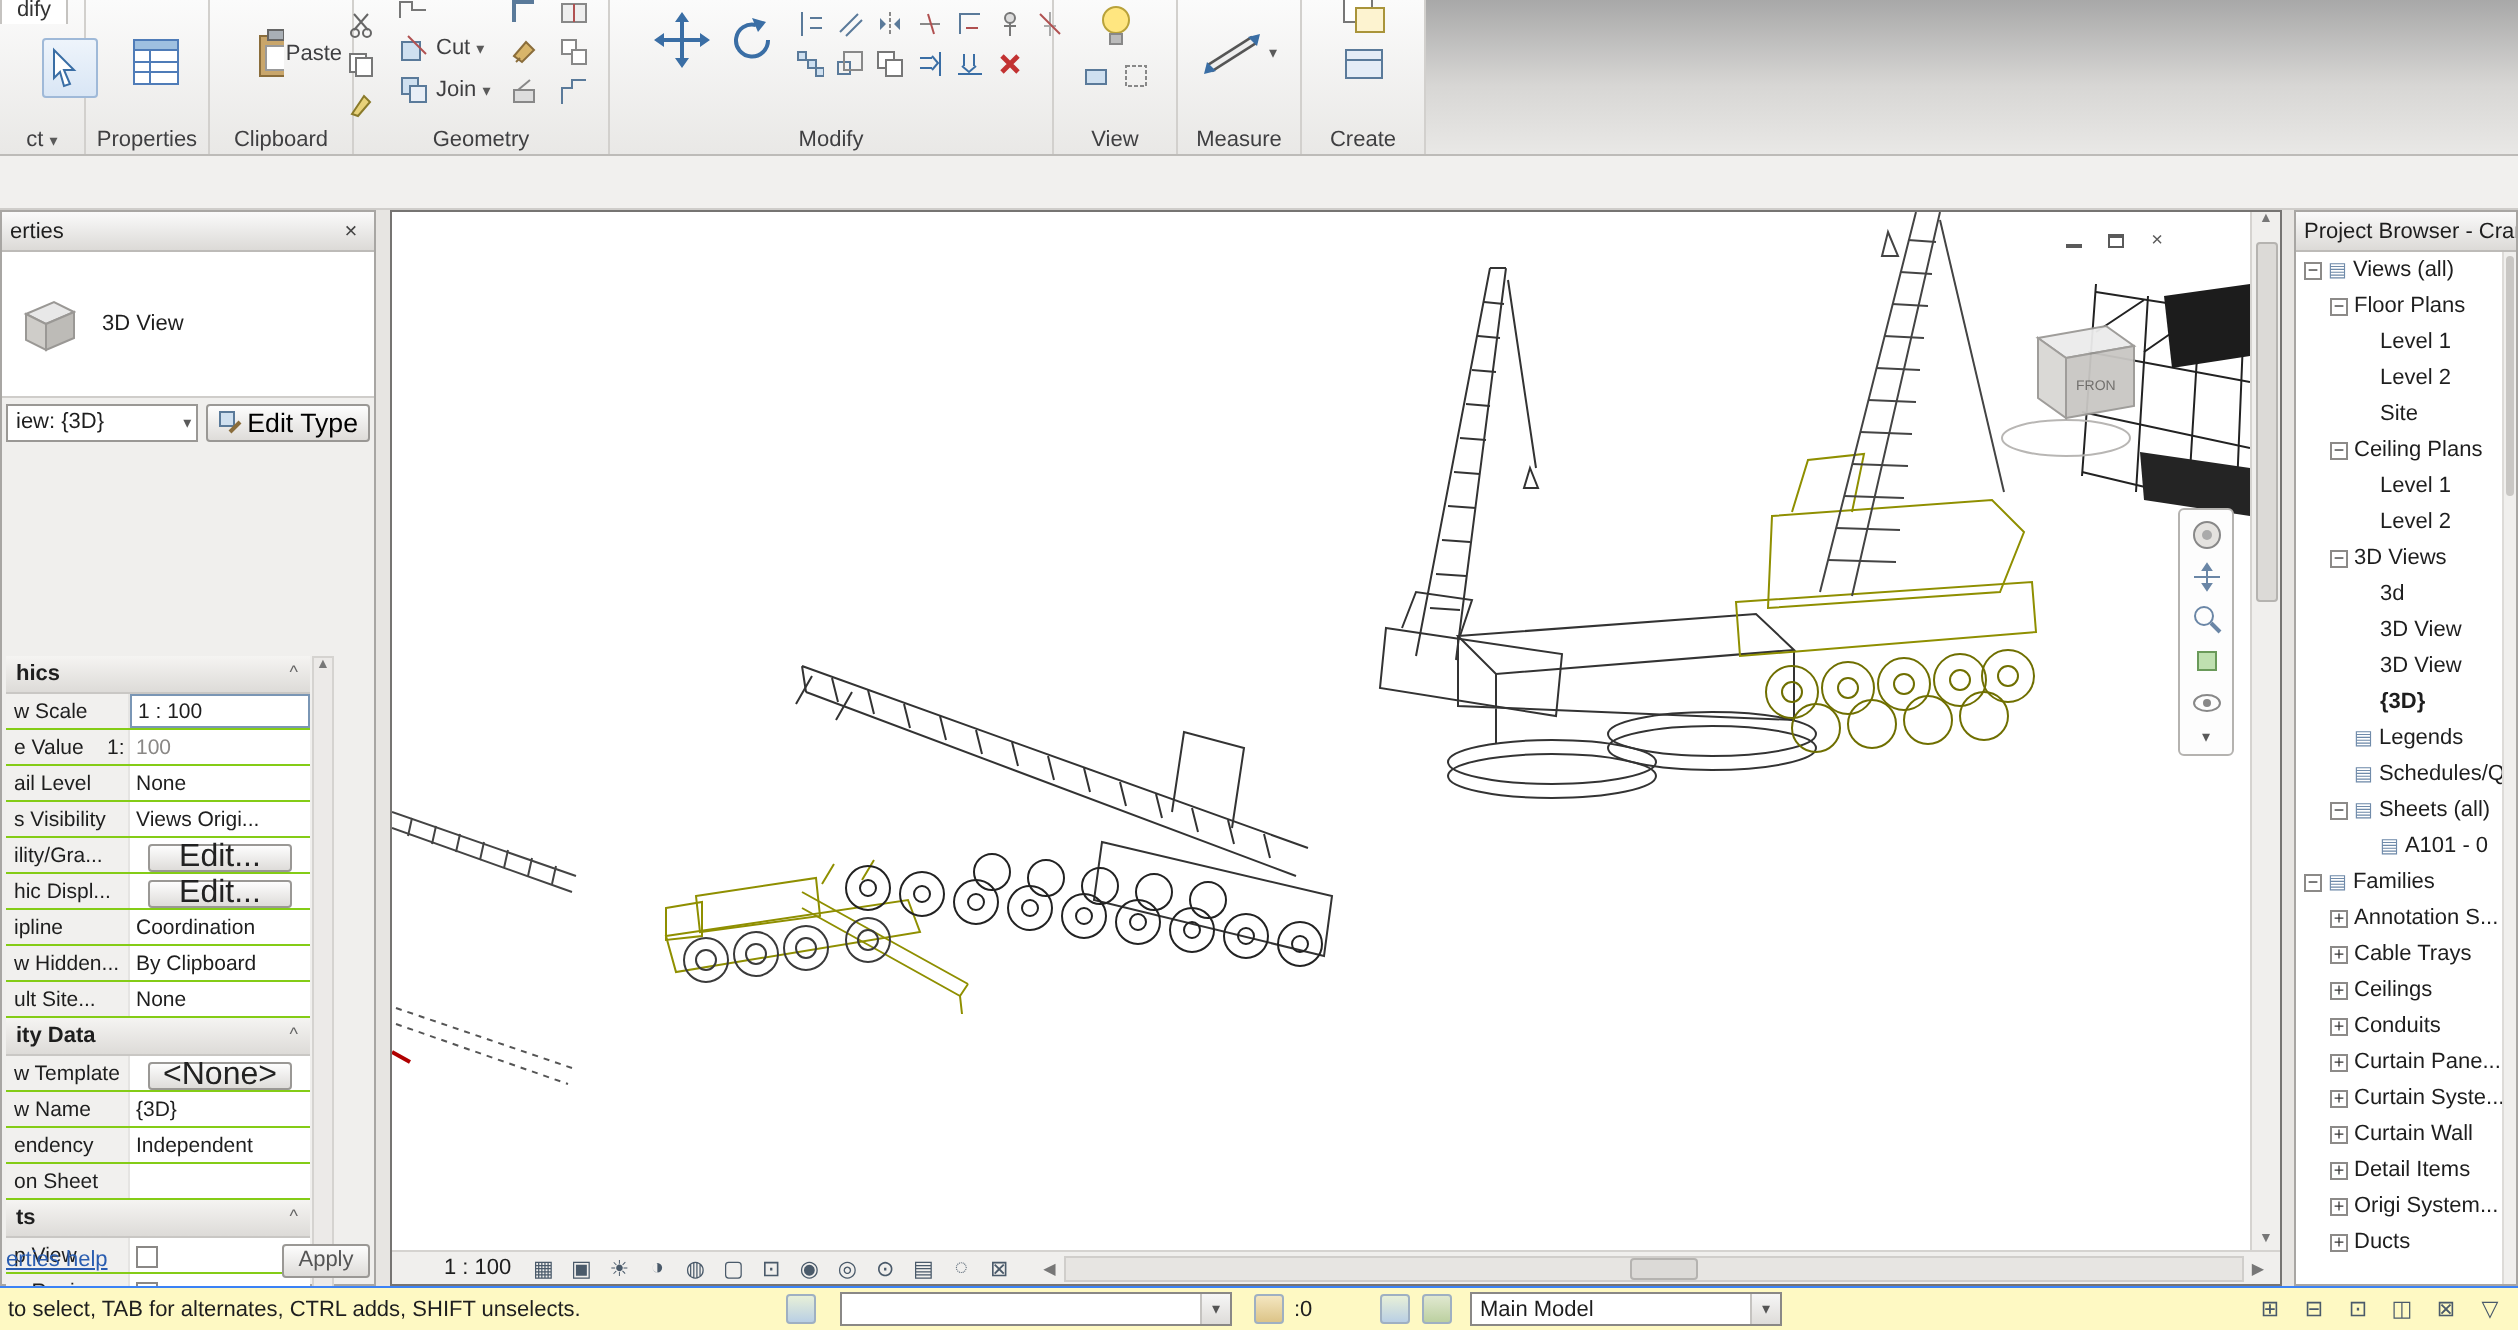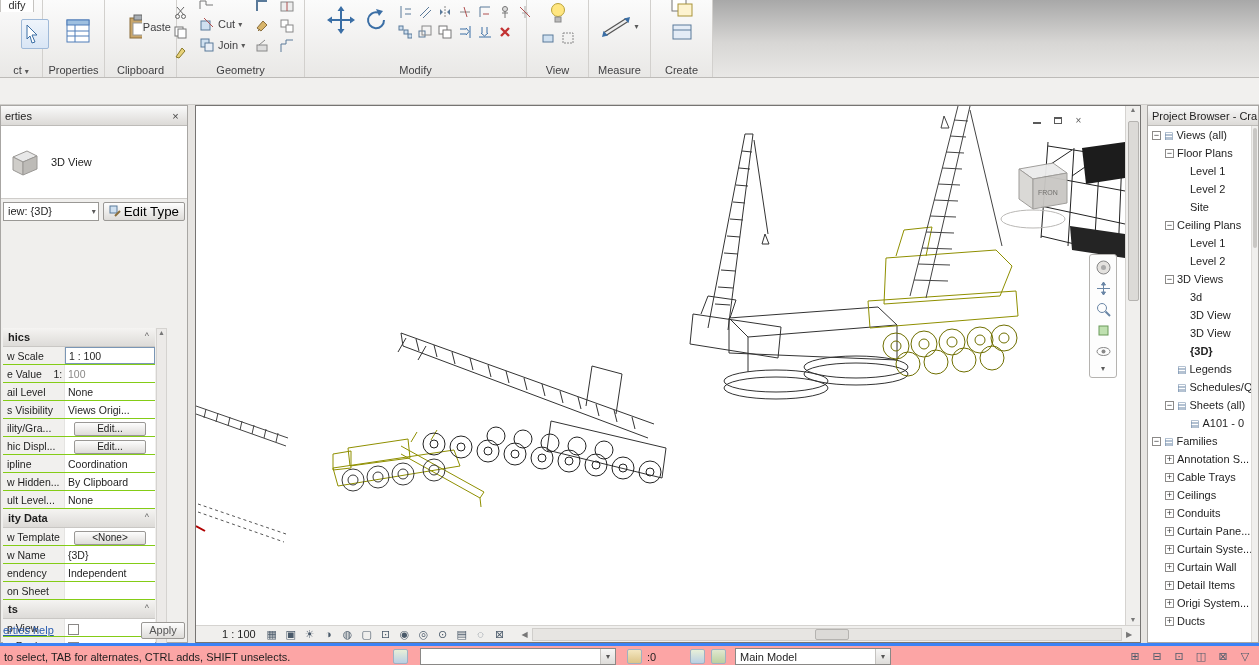--- a/index.html
+++ b/index.html
@@ -32,21 +32,21 @@
   .combo{flex:1;height:19px;background:#fff;border:1px solid #9a9895;display:flex;align-items:center;justify-content:space-between;padding:0 2px 0 4px;overflow:hidden;white-space:nowrap}
   .combo .dd{font-size:8px}
   .edittype{height:19px;border:1px solid #9a9895;background:linear-gradient(#fdfdfd,#dedcd9);display:flex;align-items:center;gap:3px;padding:0 5px;border-radius:2px;white-space:nowrap}
   .pgrid{position:absolute;left:2px;top:222px;width:152px;background:#fff}
   .prow{display:flex;height:18px;border-bottom:1px solid #84cc16;background:#fdfdfd}
   .prow .pl{width:62px;padding:3px 2px 0 4px;background:#f1f0ee;border-right:1px solid #e5e4e2;white-space:pre;overflow:hidden;font-size:10.5px}
   .prow .pv{flex:1;padding:3px 3px 0;background:#fff;overflow:hidden;white-space:nowrap;font-size:10.5px}
   .prow.header{background:linear-gradient(#f5f4f2,#dddbd8);border-bottom:1px solid #c9c7c4;font-weight:bold;justify-content:space-between;padding:3px 5px 0;height:19px}
   .ph-chev{font-weight:normal;color:#666;font-size:9px;letter-spacing:1px}
   .pv.sel{border:1px solid #7a96b5;padding:2px 2px 0 3px}
-  .pbtn{font:inherit;font-size:10px;height:14px;line-height:10px;width:86%;margin:0 auto;display:block;border:1px solid #9a9895;background:linear-gradient(#fdfdfd,#dedcd9);border-radius:2px;color:#222}
+  .pbtn{font:inherit;font-size:16px;height:14px;line-height:10px;width:86%;margin:0 auto;display:block;border:1px solid #9a9895;background:linear-gradient(#fdfdfd,#dedcd9);border-radius:2px;color:#222}
   .cb{width:11px;height:11px;border:1px solid #8a8886;background:#fff;display:inline-block;vertical-align:middle}
   .muted{color:#8a8886}
   .pvscroll{position:absolute;left:155px;top:222px;width:11px;height:396px;background:#eceae8;border:1px solid #d5d3d0;display:flex;flex-direction:column;justify-content:space-between;align-items:center;font-size:7px;color:#777}
   .pfoot{position:absolute;left:2px;right:2px;bottom:3px;height:18px;display:flex;align-items:center;justify-content:space-between}
   .plink{color:#2a5db0;text-decoration:underline}
   .applybtn{font:inherit;height:17px;width:44px;border:1px solid #9a9895;background:linear-gradient(#fdfdfd,#dedcd9);border-radius:2px;color:#555}
 
   
   .viewport{position:absolute;left:195px;top:105px;width:946px;height:538px;border:1px solid #767472;background:#fff}
   .canvas{position:absolute;left:0;top:0;right:15px;bottom:17px;background:#fff;overflow:hidden}
@@ -73,21 +73,21 @@
   .btitle{height:20px;background:linear-gradient(#fafafa,#dcdad7);border-bottom:1px solid #bdbbb8;display:flex;align-items:center;padding:0 4px;white-space:nowrap;overflow:hidden}
   .tree{position:absolute;left:0;top:20px;right:7px;bottom:0;overflow:hidden;background:#fff}
   .titem{display:flex;align-items:center;height:18px;white-space:nowrap;overflow:hidden}
   .ttoggle{width:9px;height:9px;border:1px solid #8c8a88;background:#fff;font-size:9px;line-height:7px;text-align:center;margin-right:3px;flex:none;color:#333}
   .tspacer{width:12px;flex:none}
   .ticon{color:#708baa;font-size:10px;margin-right:3px;flex:none}
   .bvscroll{position:absolute;top:20px;right:0;bottom:0;width:7px;background:#f0efed;border-left:1px solid #dddbd8}
   .bvthumb{margin:2px 1px;width:4px;height:120px;background:#c9c7c4;border-radius:2px}
 
   
-  .statusbar{position:absolute;left:0;top:643px;width:100%;height:22px;background:#fca5a5;border-top:3px solid #3b82f6}
+  .statusbar{position:absolute;left:0;top:643px;width:100%;height:22px;background:#fef9c3;border-top:1px solid #3b82f6}
   .sb-msg{position:absolute;left:4px;top:5px;white-space:nowrap}
   .sb-ico{position:absolute;top:3px;width:15px;height:15px;border:1px solid #9fb0c2;border-radius:2px;background:linear-gradient(#e8f0d8,#b9cfe4)}
   .sb-combo{position:absolute;top:2px;height:17px;background:#fff;border:1px solid #8a8886;display:flex;align-items:center;justify-content:space-between;padding-left:4px;overflow:hidden;white-space:nowrap}
   .sb-dd{width:15px;height:100%;border-left:1px solid #c5c3c0;background:linear-gradient(#f6f6f6,#dedcd9);display:flex;align-items:center;justify-content:center;font-size:8px;color:#555}
   .sb-count{position:absolute;top:5px;white-space:nowrap}
   .sb-right{position:absolute;right:6px;top:3px;display:flex;gap:6px}
   .sb-right .sbr{width:16px;height:15px;display:flex;align-items:center;justify-content:center;font-size:11px;color:#4a5a6a;border:1px solid transparent}
 </style>
 </head>
 <body>
@@ -445,21 +445,21 @@
         </div>
         <div class="prow text">
           <span class="pl">ipline</span>
           <span class="pv">Coordination</span>
         </div>
         <div class="prow text">
           <span class="pl">w Hidden...</span>
           <span class="pv">By Clipboard</span>
         </div>
         <div class="prow text">
-          <span class="pl">ult Level...</span>
+          <span class="pl">ult Site...</span>
           <span class="pv">None</span>
         </div>
         <div class="prow header">
           <span>ity Data</span>
           <span class="ph-chev">^</span>
         </div>
         <div class="prow button">
           <span class="pl">w Template</span>
           <span class="pv">
             <button class="pbtn">&lt;None&gt;</button>

